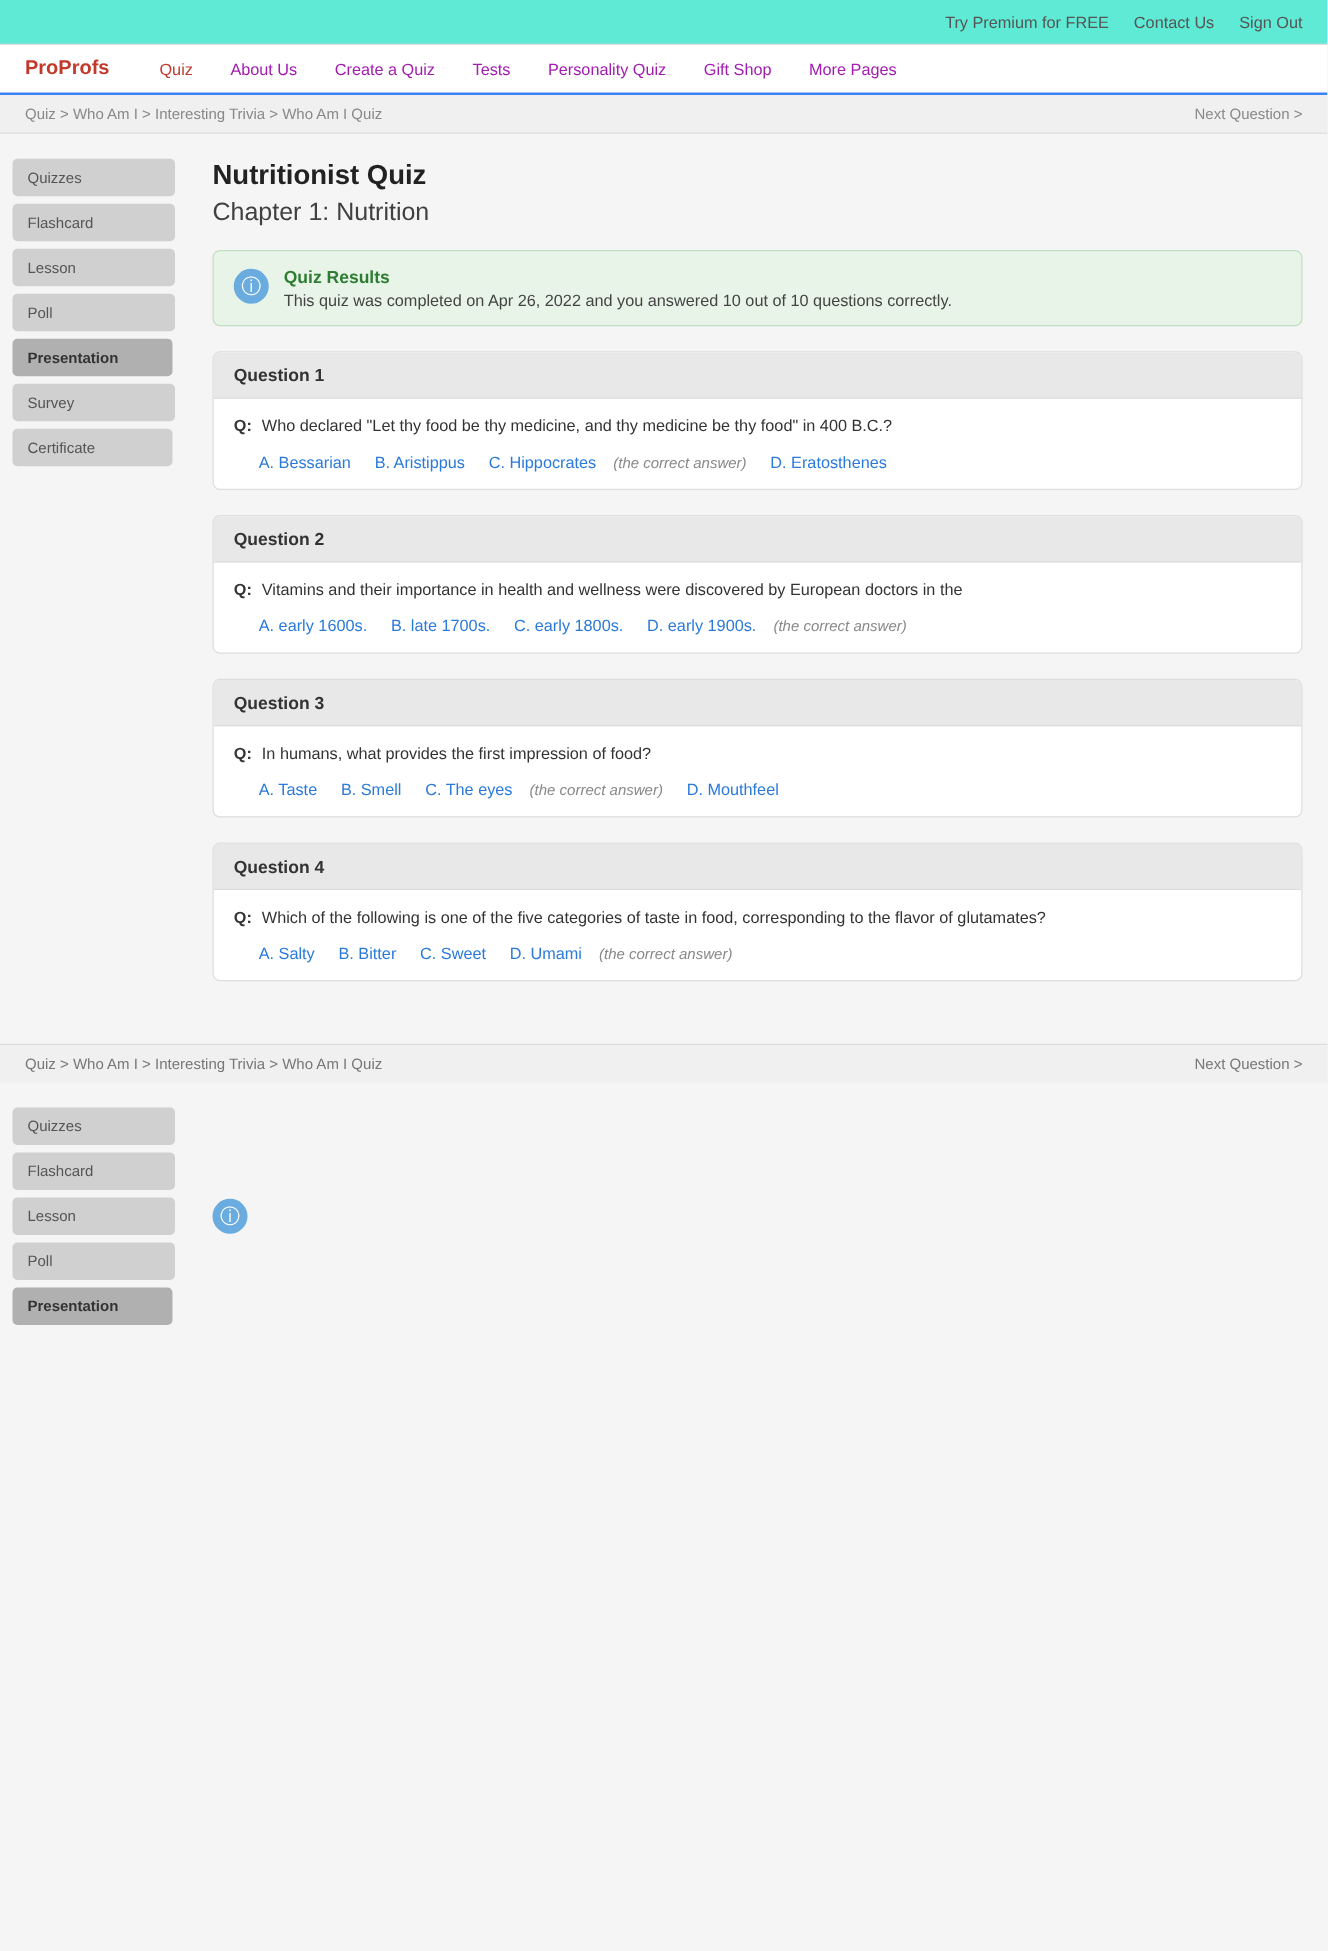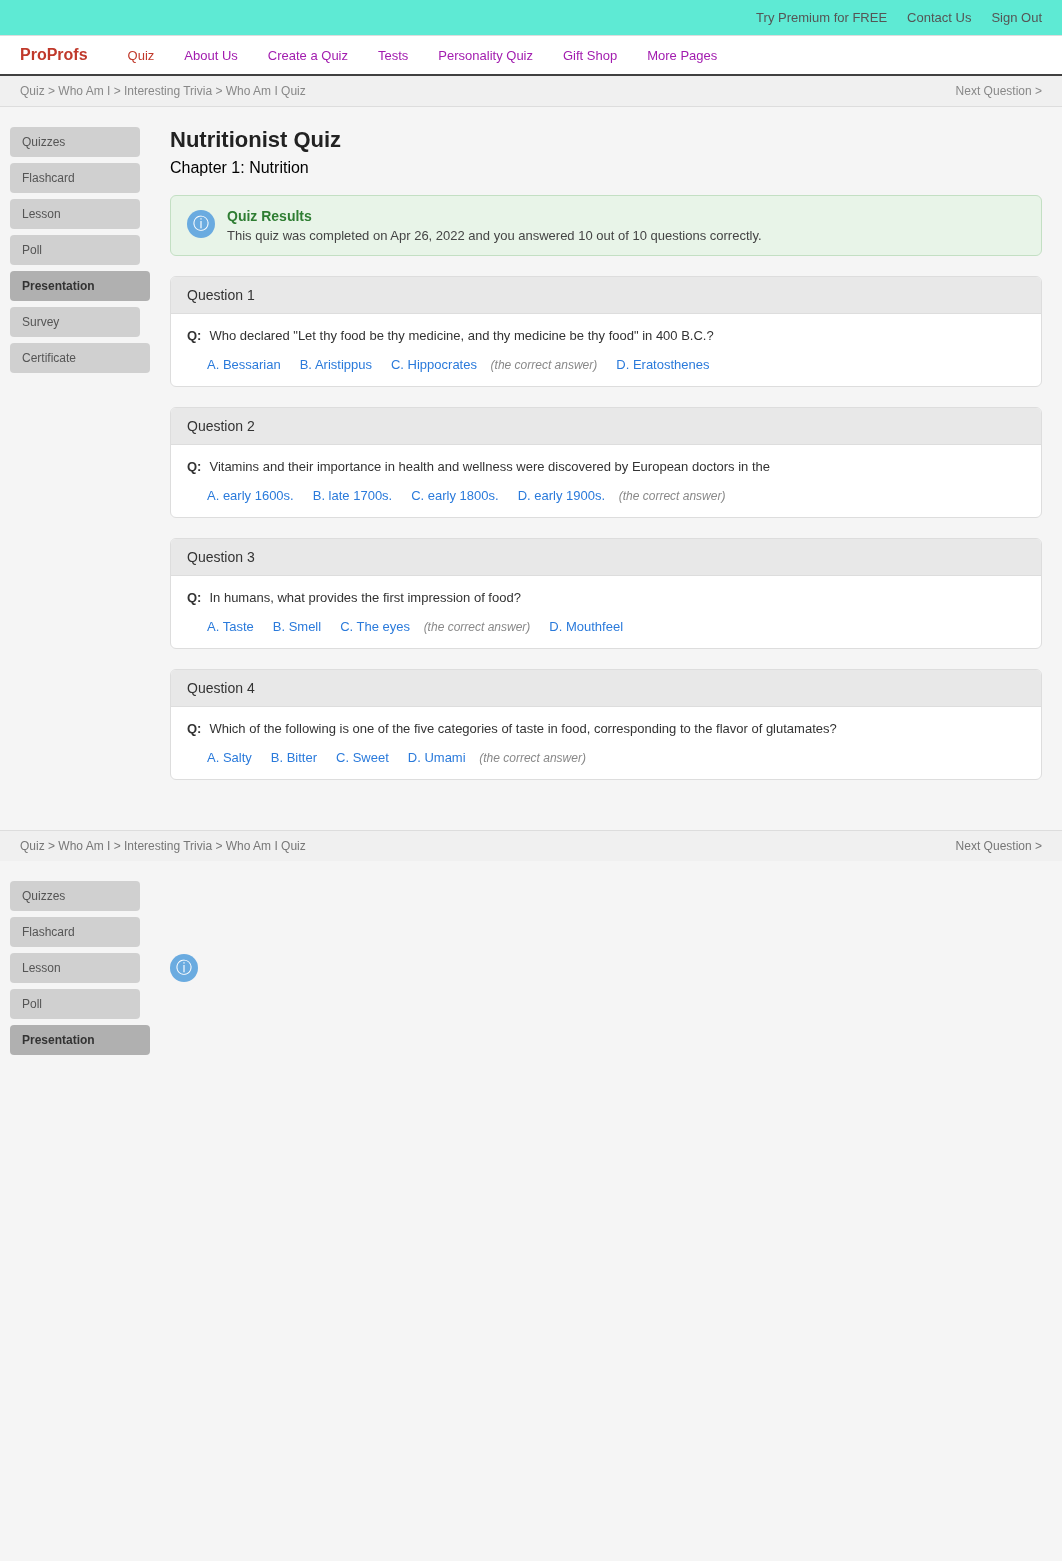--- a/index.html
+++ b/index.html
@@ -22,21 +22,21 @@
     }
     .top-bar a {
       color: #555;
       text-decoration: none;
       font-size: 13px;
     }
 
     
     .main-nav {
       background: #fff;
-      border-bottom: 2px solid #404040;
+      border-bottom: 2px solid #3b82f6;
       padding: 10px 20px;
       display: flex;
       align-items: center;
       gap: 30px;
       flex-wrap: wrap;
     }
     .main-nav .logo {
       font-weight: bold;
       color: #c0392b;
       font-size: 16px;
@@ -89,38 +89,38 @@
       font-size: 12px;
       color: #555;
       cursor: pointer;
     }
     .sidebar-item.active {
       background: #b0b0b0;
       color: #333;
       font-weight: bold;
     }
     .sidebar-item.wide {
-      width: 140px;
+      width: 128px;
     }
 
     
     .main-content {
       flex: 1;
       padding: 10px 20px;
     }
 
     .page-title {
       font-size: 22px;
       font-weight: bold;
       color: #222;
       margin-bottom: 6px;
     }
     .chapter-title {
-      font-size: 16px;
-      color: #000000;
+      font-size: 20px;
+      color: #404040;
       margin-bottom: 18px;
     }
 
     
     .quiz-results-banner {
       display: flex;
       align-items: flex-start;
       background: #e8f4e8;
       border: 1px solid #c3dfc3;
       border-radius: 6px;
@@ -157,21 +157,21 @@
       background: #fff;
       border: 1px solid #ddd;
       border-radius: 6px;
       margin-bottom: 20px;
       overflow: hidden;
     }
     .question-header {
       background: #e8e8e8;
       padding: 10px 16px;
       font-size: 14px;
-      font-weight: normal;
+      font-weight: bold;
       color: #333;
       border-bottom: 1px solid #ddd;
     }
     .question-body {
       padding: 14px 16px;
     }
     .question-text {
       font-size: 13px;
       color: #333;
       margin-bottom: 14px;

